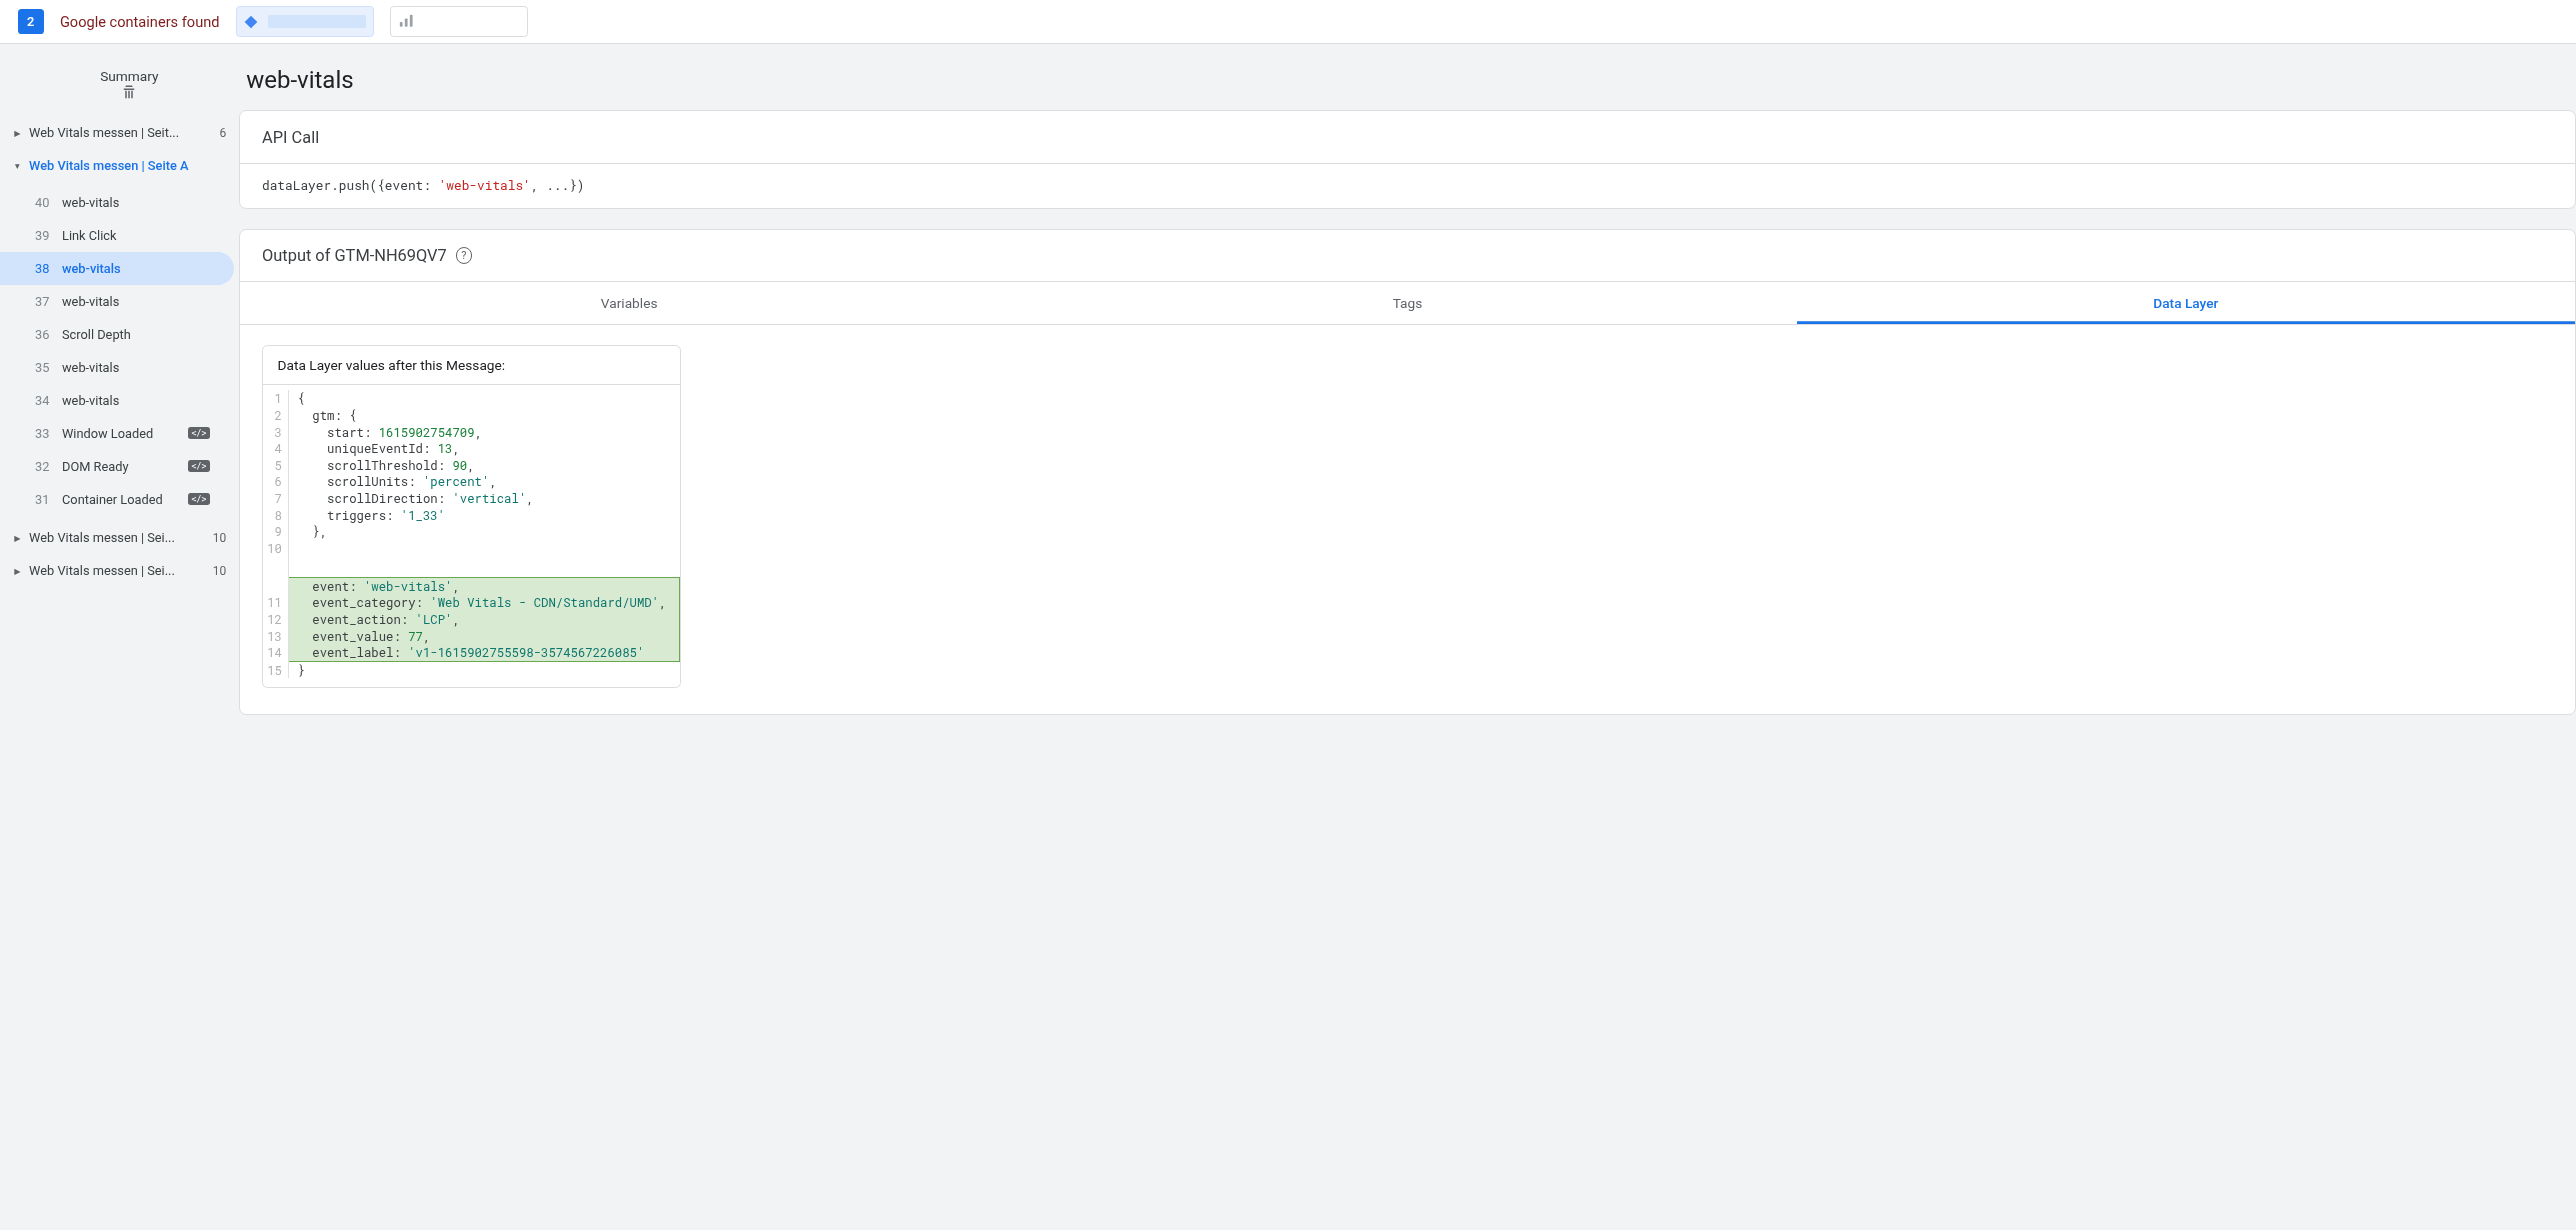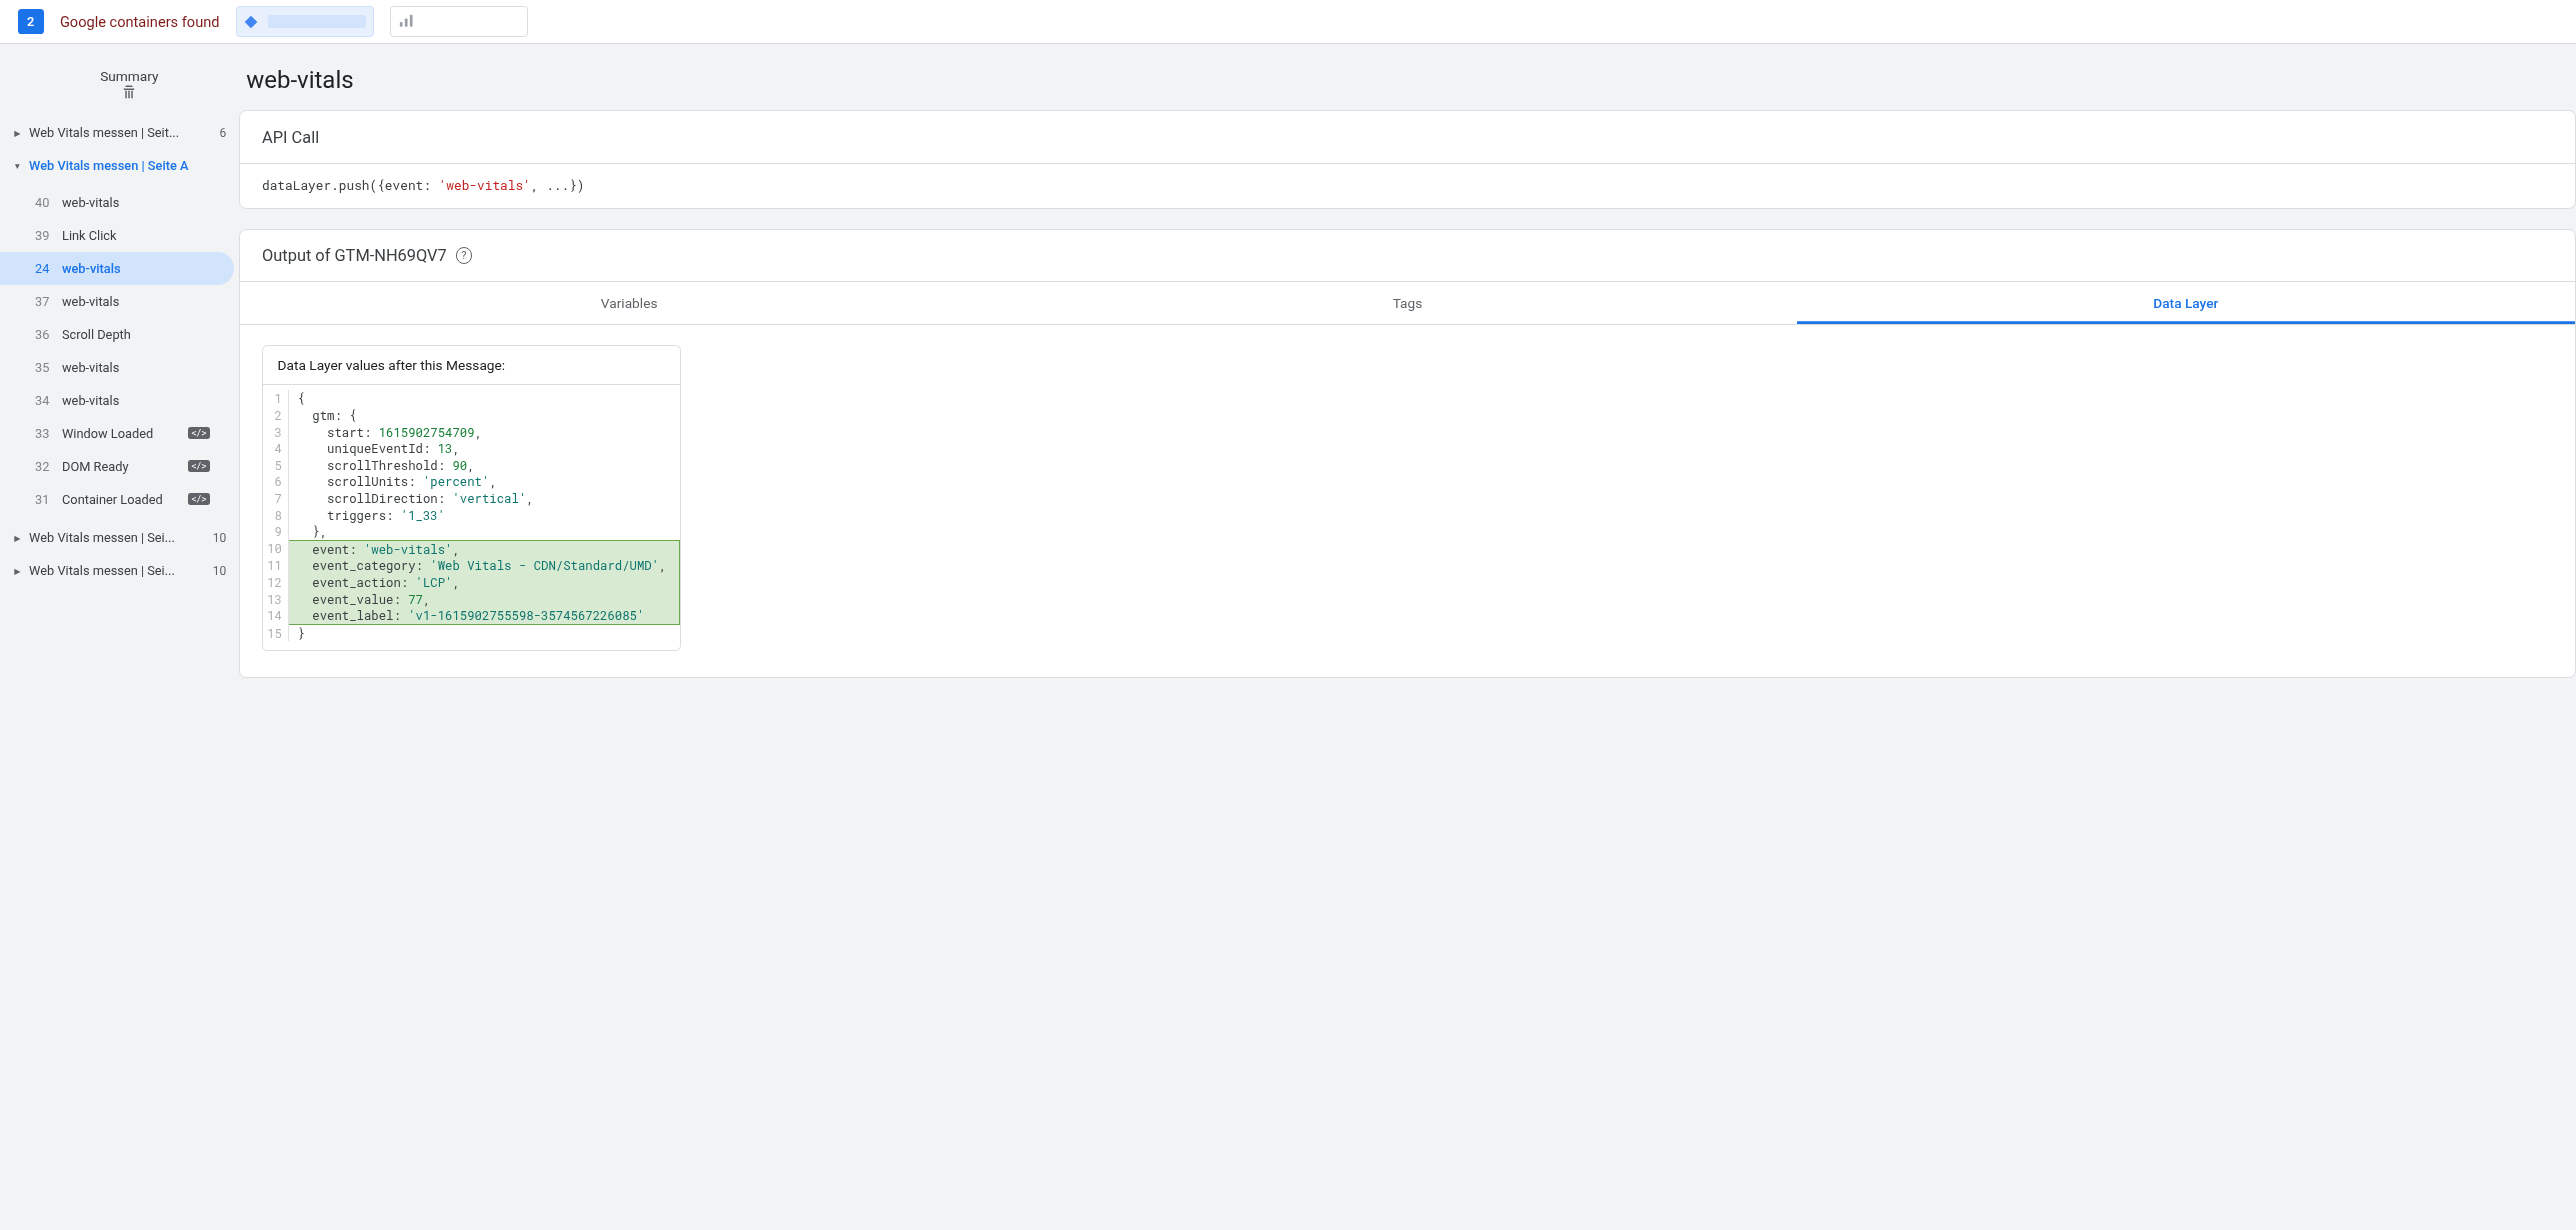--- a/index.html
+++ b/index.html
@@ -167,21 +167,21 @@
   .code-row { display:flex; }
   .ln {
     width: 25.5px; text-align:right;
     color:#b0b0b0;
     padding-right:5.5px;
     border-right:0.9px solid #e0e0e0;
     user-select:none;
   }
   .cl { padding-left:9px; white-space:pre; flex:1;}
   .hl { background:#d9ead3; }
-  .hl-first { border-top:1.4px solid #6aa84f; }
+  .hl-first { border-top:1.4px solid #6aa84f;margin-top:37px; }
   .hl-last  { border-bottom:1.4px solid #6aa84f; }
   .hl-side-r{ border-right:1.4px solid #6aa84f; }
   .t-key { color:#3c4043; }
   .t-num { color:#188038; }
   .t-str { color:#0f766e;text-align:right; }
 </style>
 </head>
 <body>
 
 <div class="topbar">
@@ -235,21 +235,21 @@
         <div class="events">
           <div class="event-row">
             <span class="num">40</span>
             <span class="name">web-vitals</span>
           </div>
           <div class="event-row">
             <span class="num">39</span>
             <span class="name">Link Click</span>
           </div>
           <div class="event-row selected">
-            <span class="num">24</span>
+            <span class="num">38</span>
             <span class="name">web-vitals</span>
           </div>
           <div class="event-row">
             <span class="num">37</span>
             <span class="name">web-vitals</span>
           </div>
           <div class="event-row">
             <span class="num">36</span>
             <span class="name">Scroll Depth</span>
           </div>

